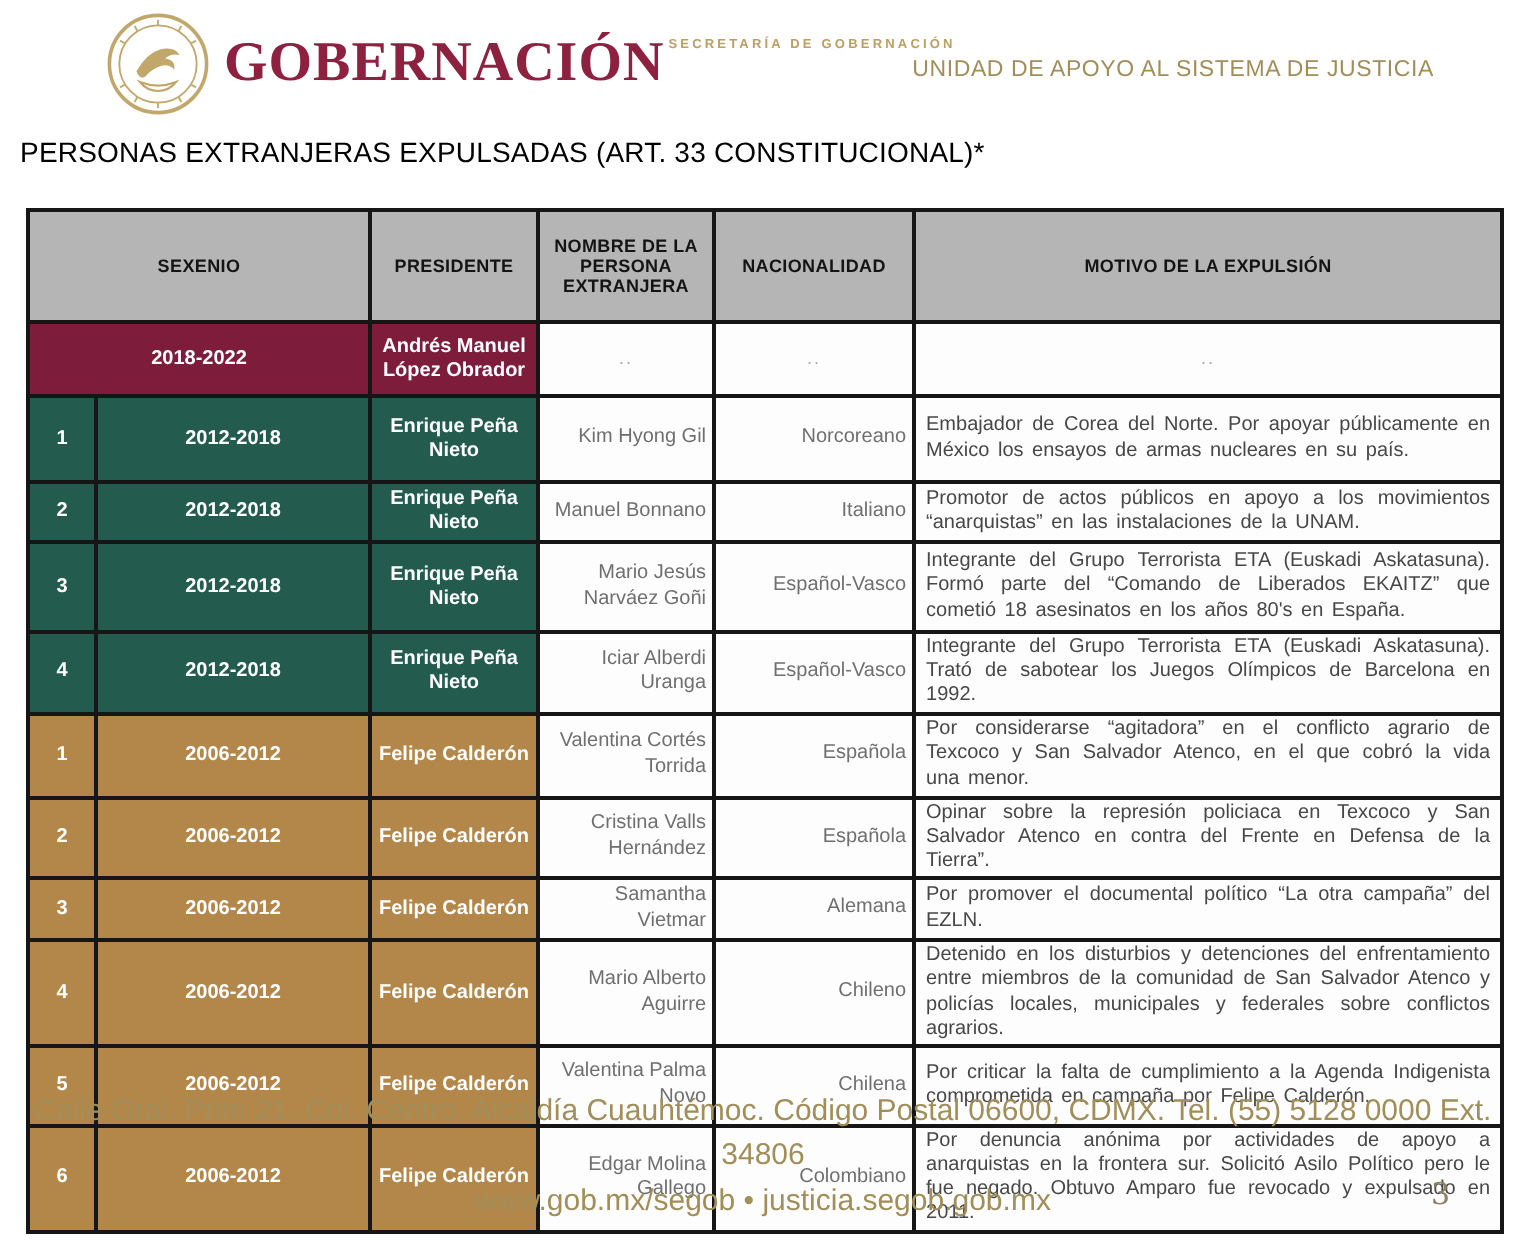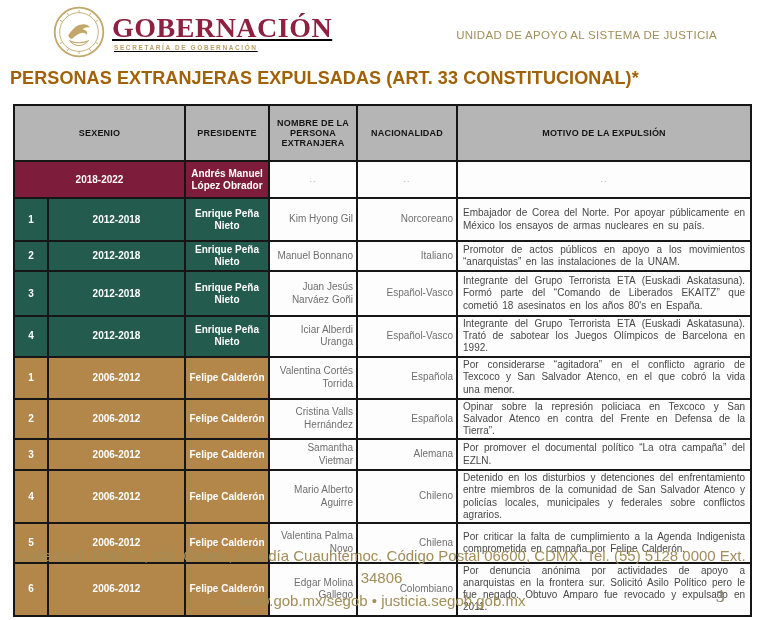--- a/index.html
+++ b/index.html
@@ -10,21 +10,21 @@
     height: 620px;
     margin: 0 auto;
     background: #ffffff;
     font-family: "Liberation Sans", "DejaVu Sans", sans-serif;
     overflow: hidden;
   }
 
   
   .brand-group { position: absolute; top: 5px; left: 52px; display: flex; align-items: center; }
   .seal { width: 54px; height: 54px; margin-right: 6px; }
-  .brand-text { display: flex; flex-direction: column; text-decoration: underline; }
+  .brand-text { display: flex; flex-direction: row; }
   .brand-name {
     font-family: "Liberation Serif", "DejaVu Serif", serif;
     font-weight: bold;
     font-size: 28px;
     letter-spacing: 0.5px;
     color: #8e2140;
     line-height: 1.05;
   }
   .brand-sub {
     font-size: 6.5px;
@@ -40,23 +40,23 @@
     font-size: 11.5px;
     font-weight: normal;
     letter-spacing: 0.3px;
     color: #a18e58;
   }
 
   
   .doc-title {
     position: absolute;
     top: 68px; left: 10px;
-    font-size: 18px;
-    font-weight: bold;
-    color: #a16207;
+    font-size: 14px;
+    font-weight: normal;
+    color: #000000;
     letter-spacing: 0.1px;
   }
 
   
   .tbl-wrap { position: absolute; top: 104px; left: 13px; width: 737px; }
   table.main {
     width: 737px;
     border-collapse: collapse;
     table-layout: fixed;
   }
@@ -224,21 +224,21 @@
             <td class="cell-sexenio">2012-2018</td>
             <td class="cell-presidente">Enrique Peña Nieto</td>
             <td class="cell-nombre">Manuel Bonnano</td>
             <td class="cell-nacionalidad">Italiano</td>
             <td class="cell-motivo">Promotor de actos públicos en apoyo a los movimientos “anarquistas” en las instalaciones de la UNAM.</td>
           </tr>
           <tr class="theme-green">
             <td class="cell-num">3</td>
             <td class="cell-sexenio">2012-2018</td>
             <td class="cell-presidente">Enrique Peña Nieto</td>
-            <td class="cell-nombre">Juan Jesús Narváez Goñi</td>
+            <td class="cell-nombre">Mario Jesús Narváez Goñi</td>
             <td class="cell-nacionalidad">Español-Vasco</td>
             <td class="cell-motivo">Integrante del Grupo Terrorista ETA (Euskadi Askatasuna). Formó parte del “Comando de Liberados EKAITZ” que cometió 18 asesinatos en los años 80's en España.</td>
           </tr>
           <tr class="theme-green">
             <td class="cell-num">4</td>
             <td class="cell-sexenio">2012-2018</td>
             <td class="cell-presidente">Enrique Peña Nieto</td>
             <td class="cell-nombre">Iciar Alberdi Uranga</td>
             <td class="cell-nacionalidad">Español-Vasco</td>
             <td class="cell-motivo">Integrante del Grupo Terrorista ETA (Euskadi Askatasuna). Trató de sabotear los Juegos Olímpicos de Barcelona en 1992.</td>

